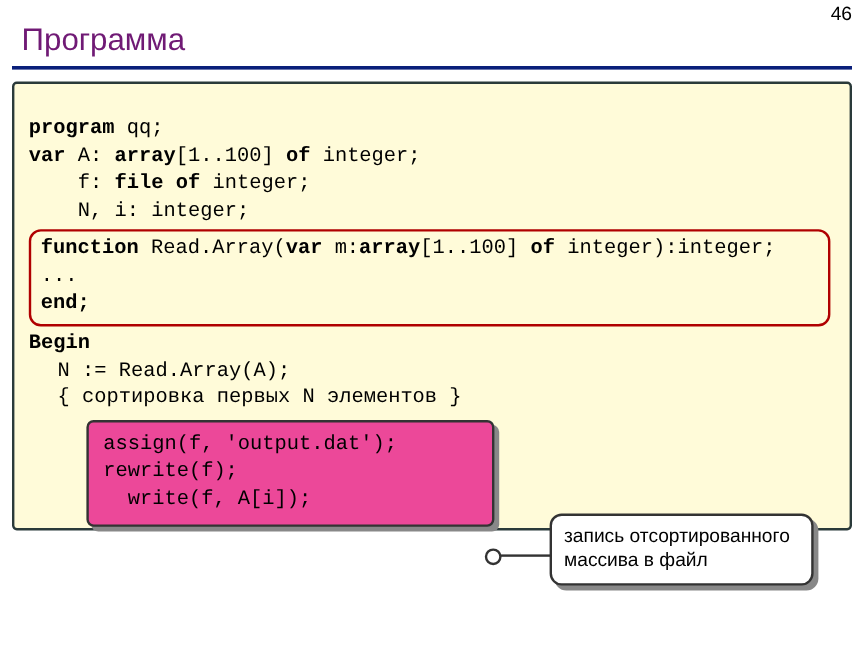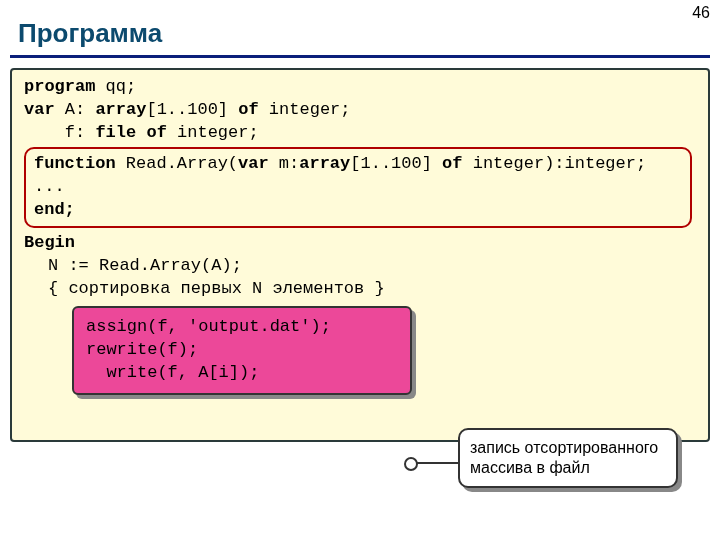--- a/index.html
+++ b/index.html
@@ -14,34 +14,34 @@
   }
   .page-number {
     position: absolute;
     top: 4px;
     right: 10px;
     font-size: 16px;
     color: #000;
   }
   .title {
     font-size: 26px;
-    font-weight: bold;
-    color: #0c4a6e;
+    font-weight: normal;
+    color: #701a75;
     padding: 18px 18px 6px 18px;
   }
   .title-underline {
     border-bottom: 3px solid #0a1f7a;
     margin: 0 10px 10px 10px;
   }
   .code-area {
     margin: 3px 10px;
     background: #fffbd9;
     border: 2px solid #2a3a3a;
     border-radius: 4px;
-    padding: 6px 12px 14px 12px;
+    padding: 27px 12px 14px 12px;
     position: relative;
     height: 374px;
   }
   .mono {
     font-family: "Courier New", monospace;
     font-size: 17px;
     line-height: 1.35;
     white-space: pre;
     color: #000;
   }
@@ -108,20 +108,21 @@
 <div class="title-underline"></div>
 
 <div class="code-area">
 
   <div class="mono"><span class="kw">program</span><span> qq;</span></div>
 
   <div class="mono"><span class="kw">var</span><span> A: </span><span class="kw">array</span><span>[1..100] </span><span class="kw">of</span><span> integer;</span></div>
 
   <div class="mono"><span>    f: </span><span class="kw">file of</span><span> integer;</span></div>
 
+  <div class="mono"><span>    N, i: integer;</span></div>
 
   <div class="func-box">
     <div class="mono"><span class="kw">function</span><span> Read.Array(</span><span class="kw">var</span><span> m:</span><span class="kw">array</span><span>[1..100] </span><span class="kw">of</span><span> integer):integer;</span></div>
     <div class="mono"><span>...</span></div>
     <div class="mono"><span class="kw">end;</span></div>
   </div>
 
   <div class="mono"><span class="kw">Begin</span></div>
 
   <div class="mono indent1"><span>N := Read.Array(A);</span></div>

